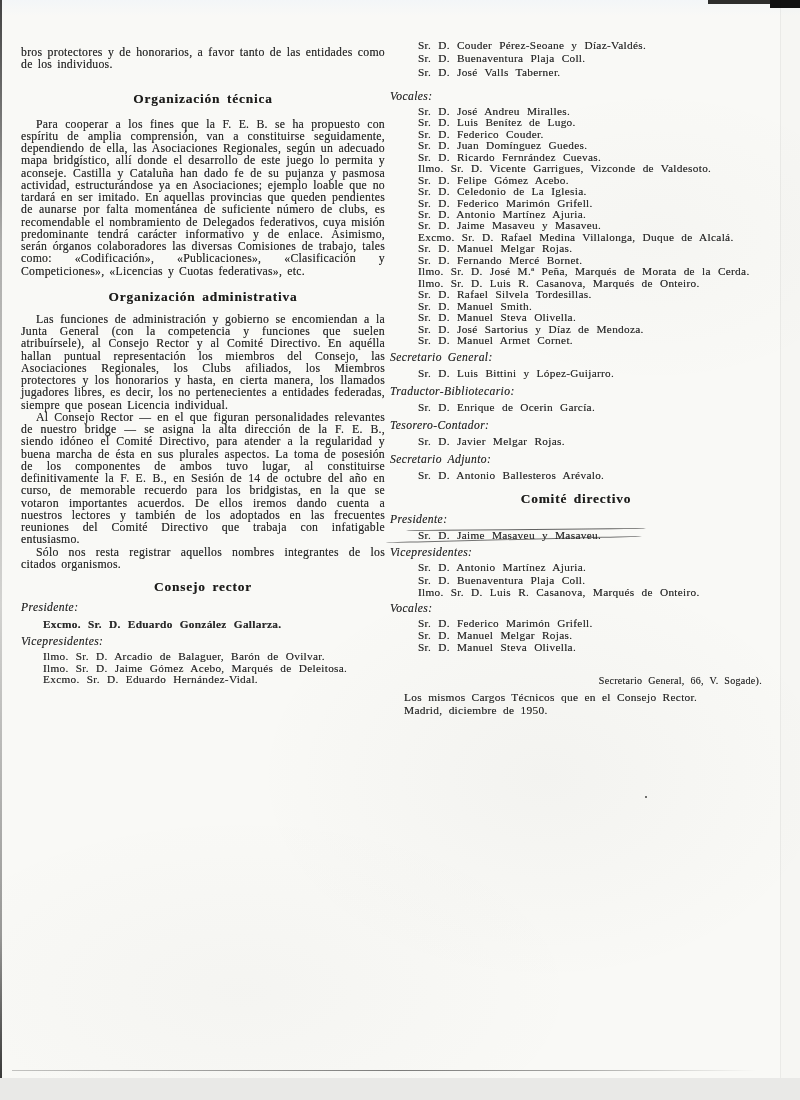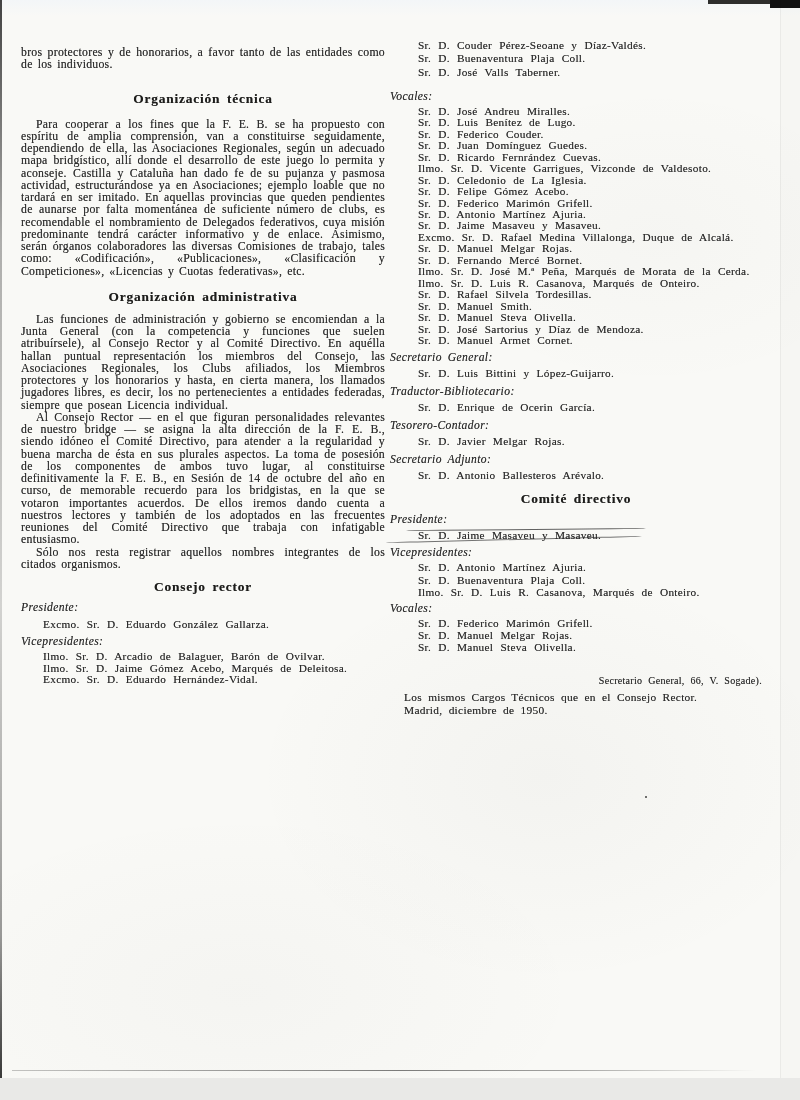--- a/index.html
+++ b/index.html
@@ -44,21 +44,21 @@
     letter-spacing:.8px;word-spacing:2.5px;color:#1d1d1b;}
   .h2-tecnica{margin:20px 0 12px 0;}
   .h2-admin{margin:12px 0 9px 0;}
   .h2-consejo{margin:9px 0 7px 0;text-align:center;}
   .h2-comite{margin:8px 0 7px 0;}
   .label{font-style:italic;font-size:11.6px;line-height:13px;letter-spacing:.4px;
     word-spacing:2.5px;margin:4px 0 3px 0;}
   .name{font-size:11.3px;line-height:12.4px;white-space:nowrap;
     word-spacing:4px;letter-spacing:.3px;}
   .col-left .name{padding-left:22px;line-height:11.6px;}
-  .col-left .pres-name{line-height:14px;margin-bottom:2px;}
+  .col-left .pres-name{line-height:14px;margin-bottom:2px;font-weight:bold;}
   .col-right .name{padding-left:28px;}
   .vp-cont .name{line-height:13.3px;}
   .vocales-label{margin-top:11px;}
   .vocales-list{margin-top:2px;}
   .vocales-list .name{line-height:11.45px;}
   .officers{margin-top:5px;}
   .officer .label{margin:4px 0 2px 0;}
   .officer .name{line-height:15px;font-family:Liberation Serif, serif;}
   .comite .label{margin:3px 0 2px 0;}
   .comite .name{line-height:13px;}
@@ -122,22 +122,22 @@
 
     <div class="label vocales-label">Vocales:</div>
     <div class="vocales-list">
 
     <div class="name">Sr. D. José Andreu Miralles.</div>
         <div class="name">Sr. D. Luis Benítez de Lugo.</div>
         <div class="name">Sr. D. Federico Couder.</div>
         <div class="name">Sr. D. Juan Domínguez Guedes.</div>
         <div class="name">Sr. D. Ricardo Fernrández Cuevas.</div>
         <div class="name">Ilmo. Sr. D. Vicente Garrigues, Vizconde de Valdesoto.</div>
+        <div class="name">Sr. D. Felipe Gómez Acebo.</div>
         <div class="name">Sr. D. Celedonio de La Iglesia.</div>
-        <div class="name">Sr. D. Felipe Gómez Acebo.</div>
         <div class="name">Sr. D. Federico Marimón Grifell.</div>
         <div class="name">Sr. D. Antonio Martínez Ajuria.</div>
         <div class="name">Sr. D. Jaime Masaveu y Masaveu.</div>
         <div class="name">Excmo. Sr. D. Rafael Medina Villalonga, Duque de Alcalá.</div>
         <div class="name">Sr. D. Manuel Melgar Rojas.</div>
         <div class="name">Sr. D. Fernando Mercé Bornet.</div>
         <div class="name">Ilmo. Sr. D. José M.ª Peña, Marqués de Morata de la Cerda.</div>
         <div class="name">Ilmo. Sr. D. Luis R. Casanova, Marqués de Onteiro.</div>
         <div class="name">Sr. D. Rafael Silvela Tordesillas.</div>
         <div class="name">Sr. D. Manuel Smith.</div>

